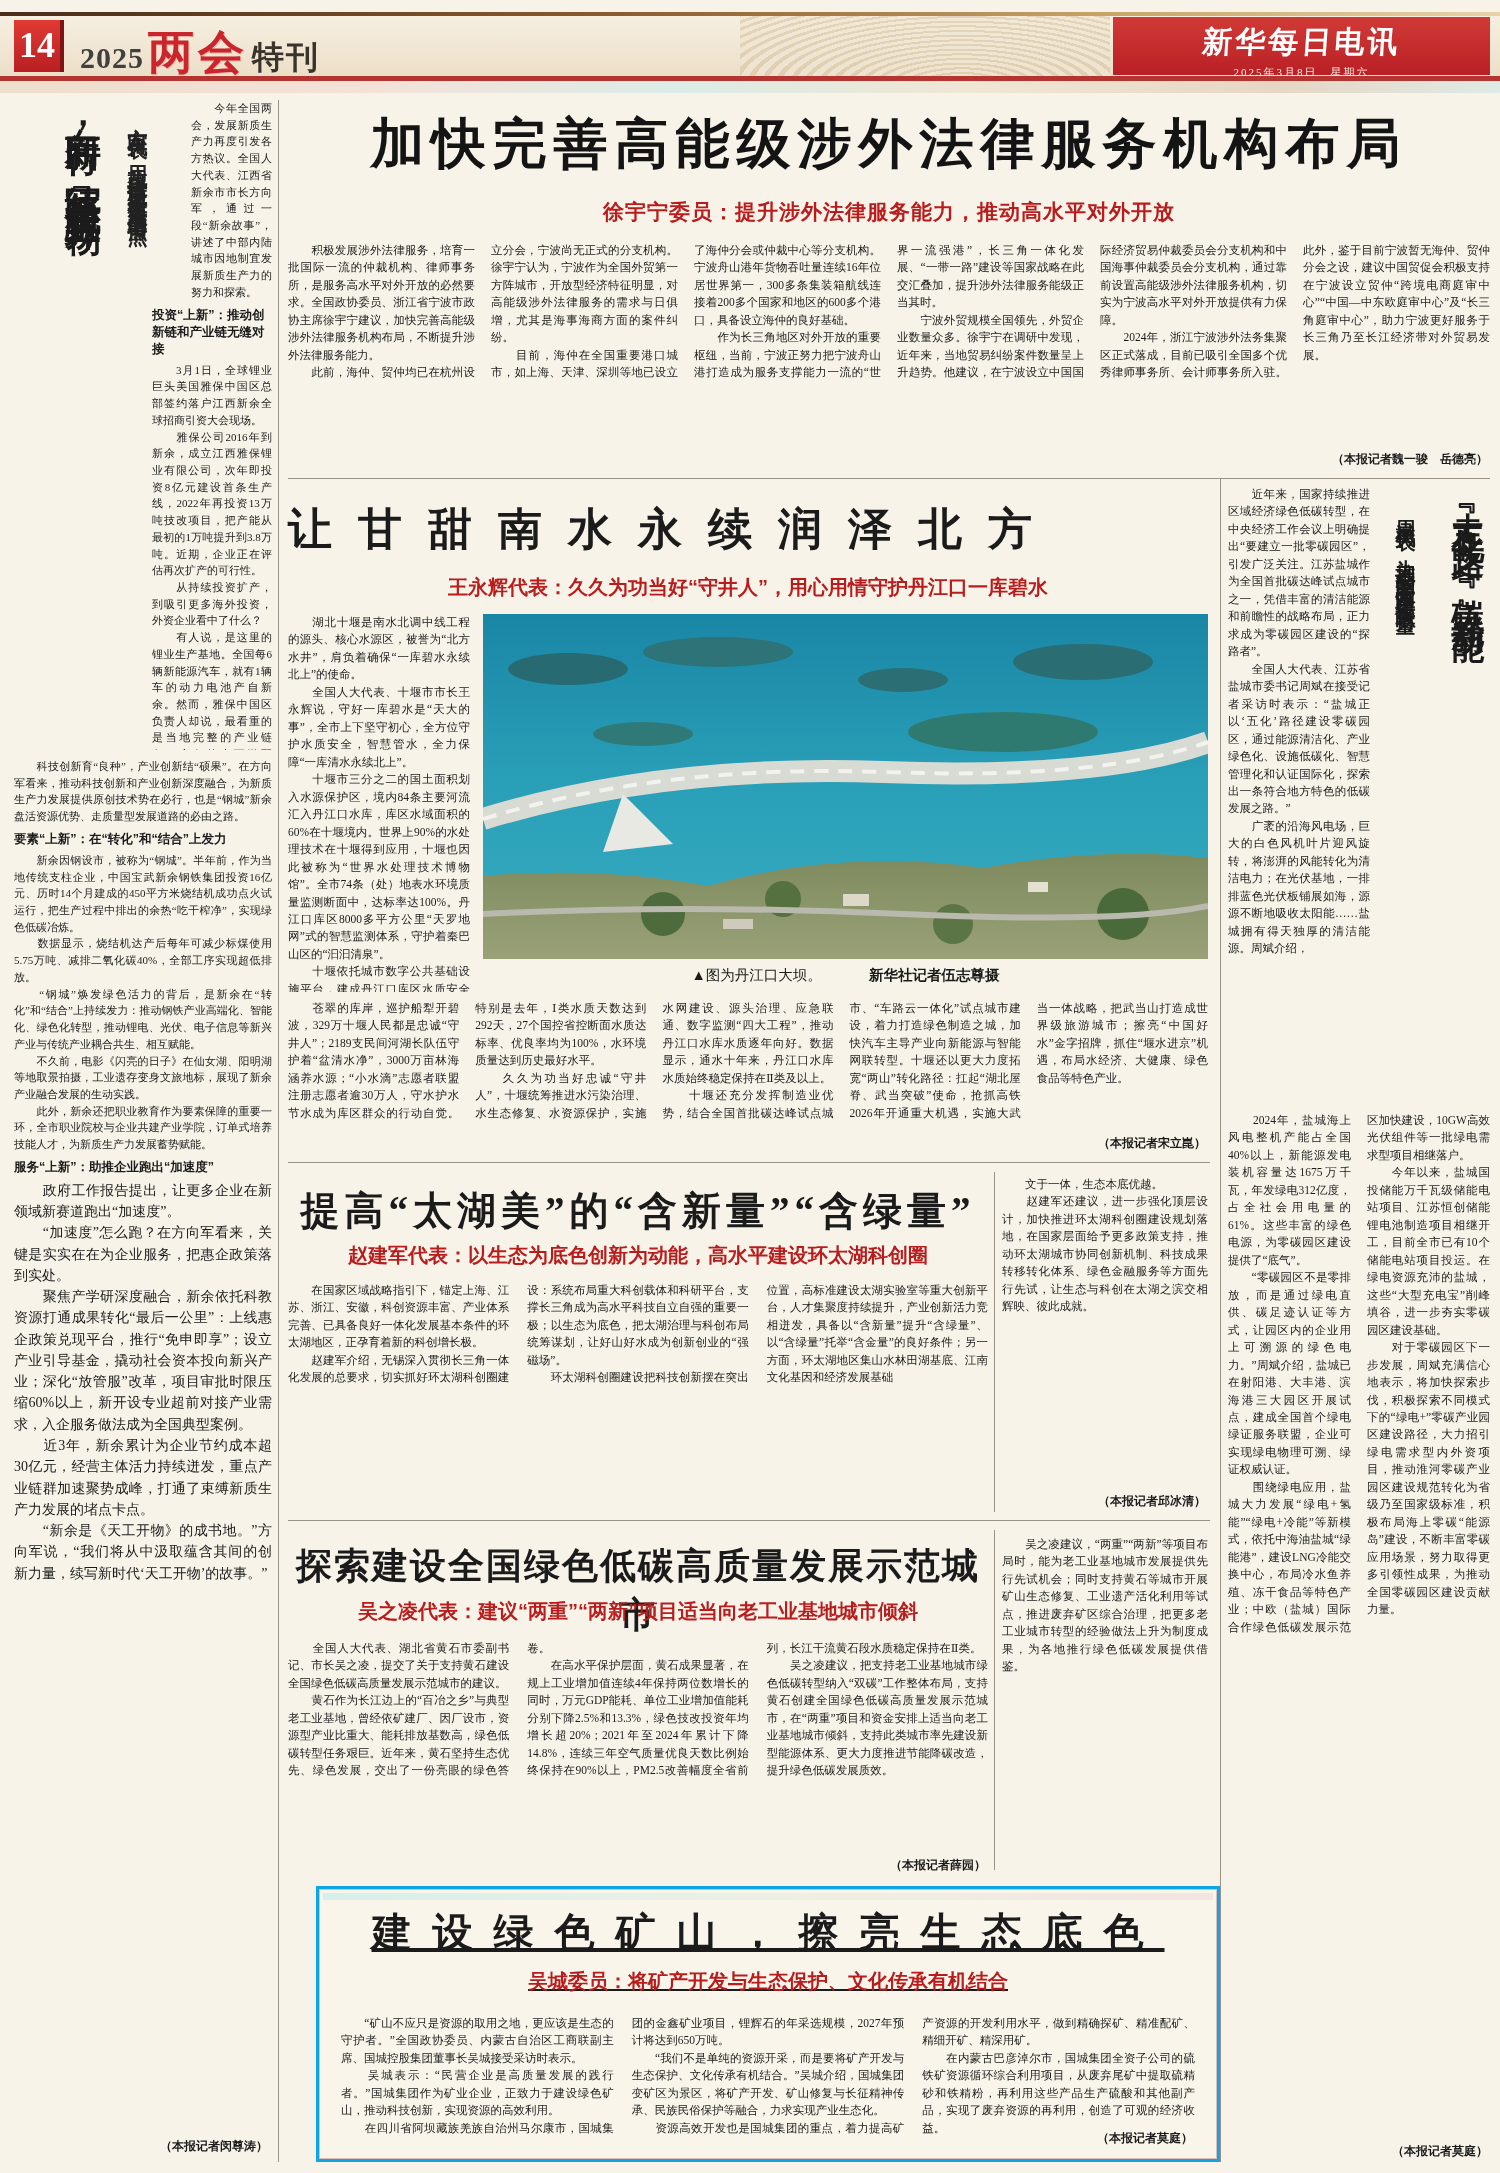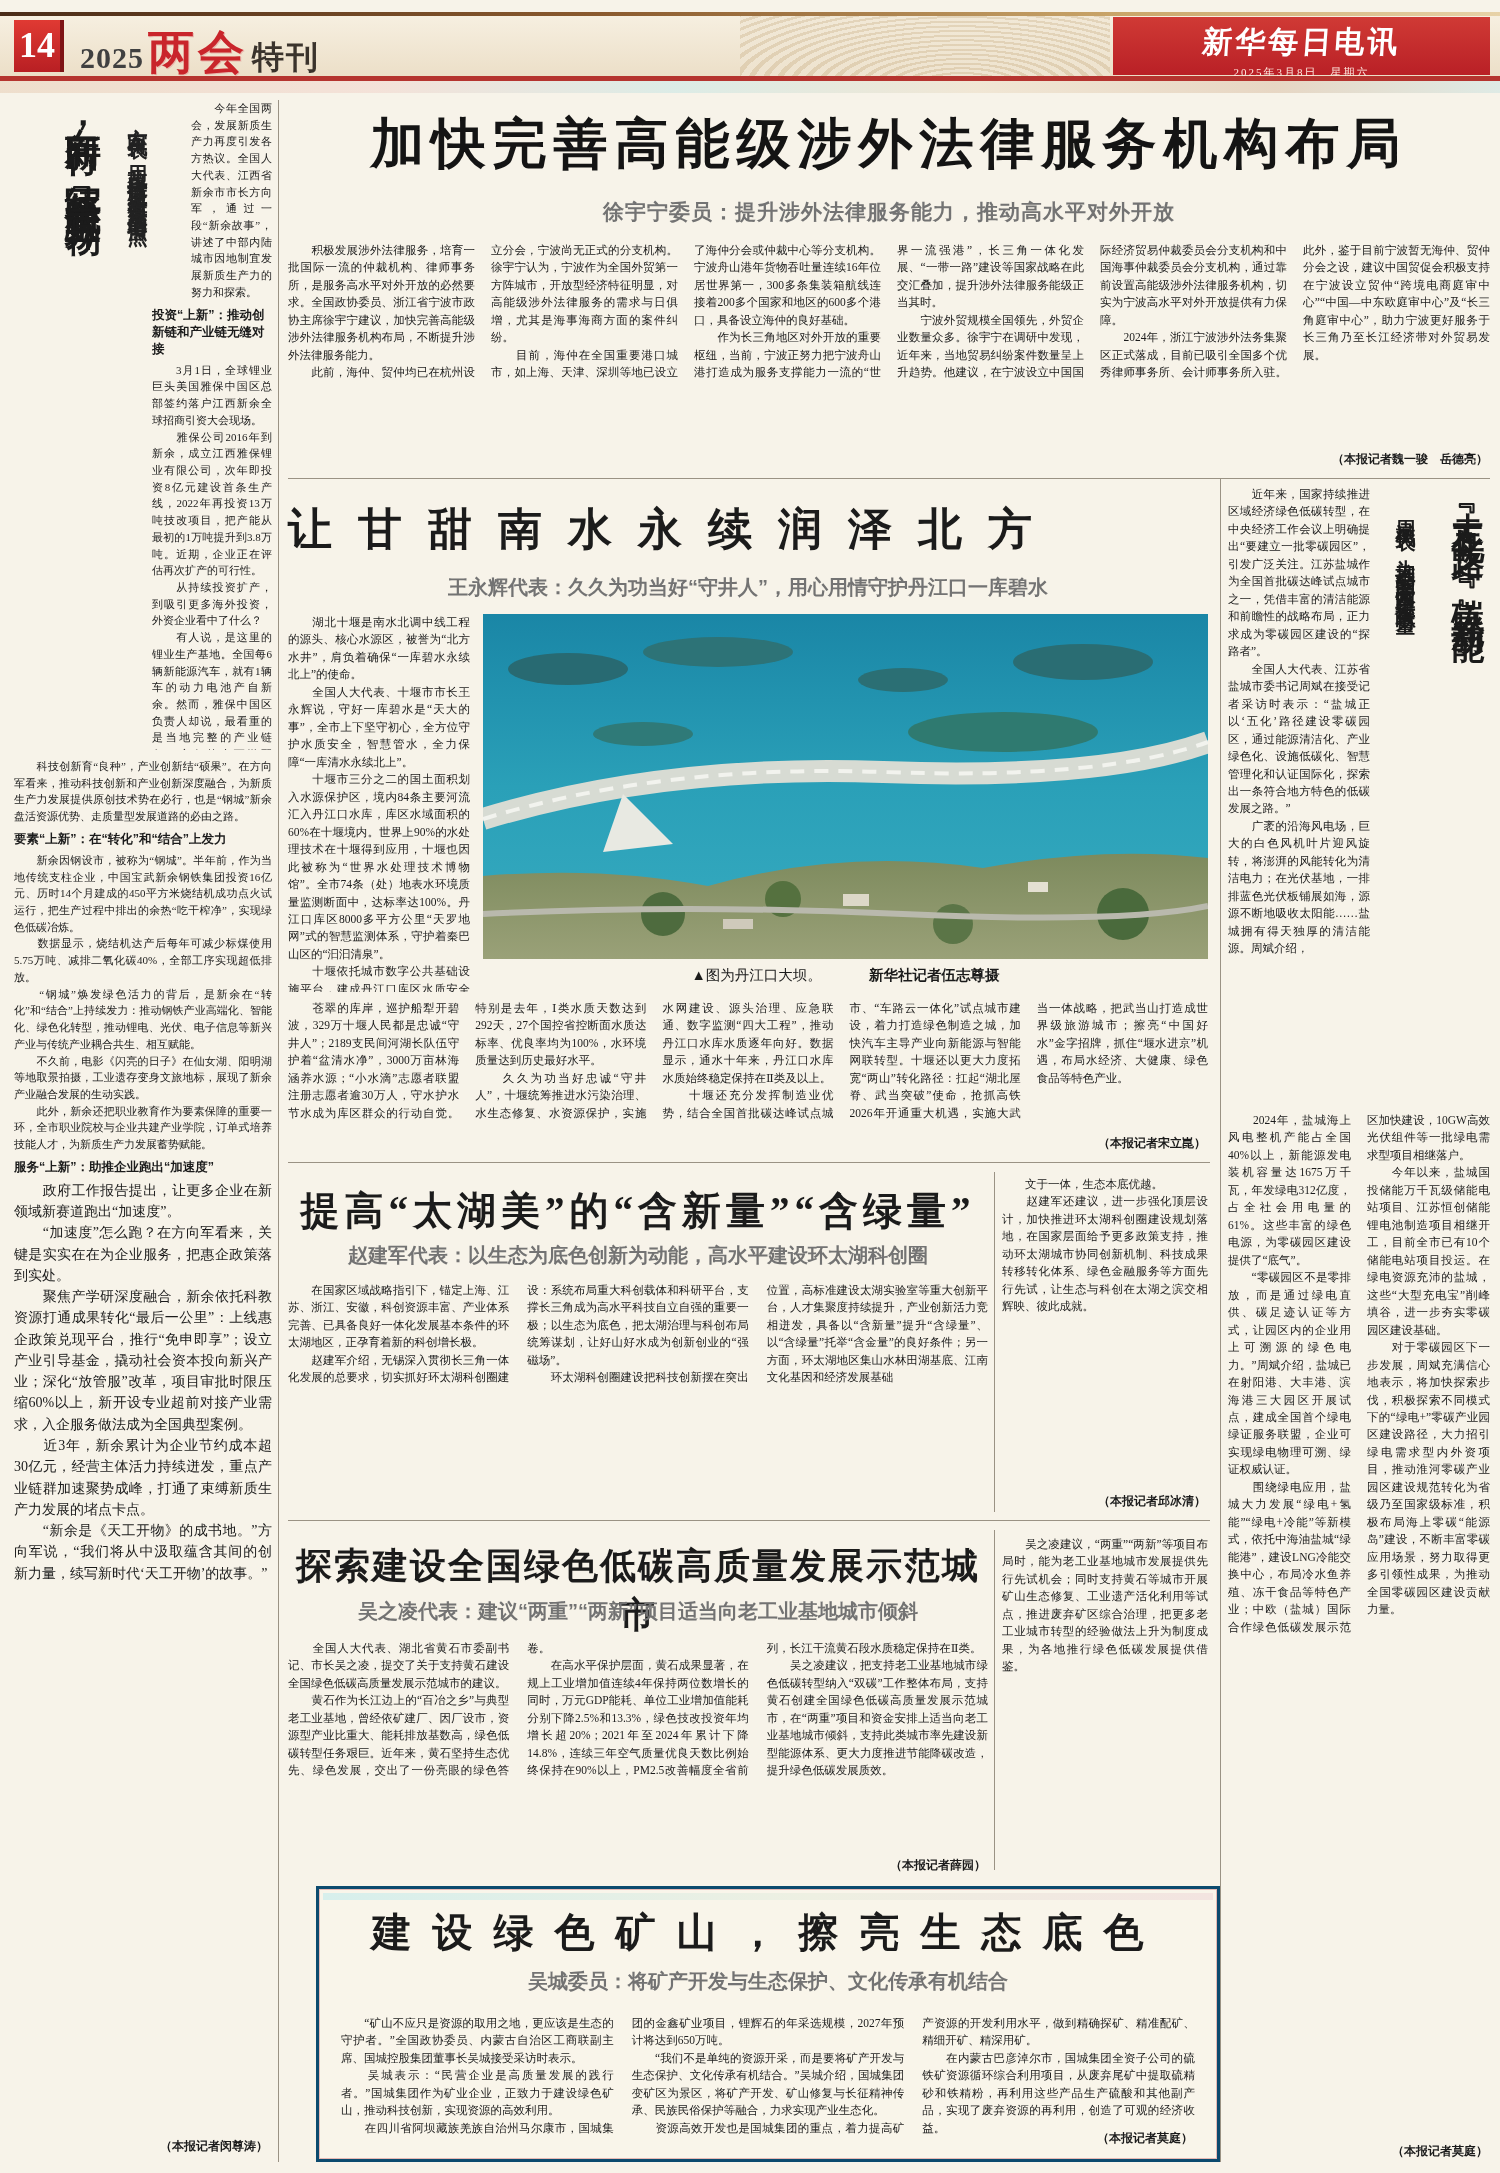--- a/index.html
+++ b/index.html
@@ -36,21 +36,21 @@
   .red-line{position:absolute;left:0;top:76px;width:1500px;height:5px;background:#b5342f;}
   .pastel-strip{position:absolute;left:0;top:81px;width:1500px;height:12px;opacity:.8;
     background:linear-gradient(90deg,#ecd9c5,#f3ddd4 25%,#d5eae6 45%,#efe3cf 65%,#e3cfba 85%,#d8e8e4);}
 
   
   .body-text{font-size:11.5px;line-height:1.52;text-align:justify;
     white-space:pre-line;overflow:hidden;}
   .byline-abs{position:absolute;right:2px;bottom:0;background:#f7f3e9;padding-left:8px;
     font-weight:bold;font-size:12px;}
   .subhead{font-family:"Liberation Sans","DejaVu Sans",sans-serif;font-weight:bold;
-    text-align:center;color:#737373;}
+    text-align:center;color:#b91c1c;}
   .sec-head{font-family:"Liberation Sans","DejaVu Sans",sans-serif;font-weight:bold;
     font-size:12.5px;margin:6px 0 4px 0;white-space:normal;}
   .vert{writing-mode:vertical-rl;text-orientation:upright;}
 
   
   .xy-headline{font-size:36px;font-weight:bold;letter-spacing:4px;line-height:1.1;}
   .xy-subhead{font-size:20px;font-weight:bold;letter-spacing:3px;
     font-family:"Liberation Sans","DejaVu Sans",sans-serif;color:#222;}
 
   
@@ -67,22 +67,22 @@
   .mid-subhead{font-size:20px;}
   .photo{position:absolute;overflow:hidden;background:#2496ae;}
   .caption{font-size:14.5px;text-align:center;}
   .caption b{font-weight:bold;}
 
   
   .th-headline{font-size:39px;font-weight:bold;letter-spacing:5px;text-align:center;}
   .ts-headline{font-size:36px;font-weight:bold;letter-spacing:2px;text-align:center;}
 
   
-  .redbox{position:absolute;border:3px solid #0c4a6e;background:#f9f5ea;
-    box-shadow:inset 0 0 0 1px #e7b9b4;}
+  .redbox{position:absolute;border:3px solid #0ea5e9;background:#f9f5ea;
+    box-shadow:inset 0 0 0 1px #e7b9b4;text-decoration:underline;}
   .rb-teal{position:absolute;left:4px;right:4px;top:4px;height:7px;
     background:linear-gradient(90deg,#d7efec,#eef0e2 55%,#f3e4e0);}
   .rb-headline{font-size:40px;font-weight:bold;letter-spacing:21px;text-align:center;}
 
   
   .wh-headline{font-size:33px;font-weight:bold;letter-spacing:6px;}
   .wh-subhead{font-size:20px;font-weight:bold;letter-spacing:4px;
     font-family:"Liberation Sans","DejaVu Sans",sans-serif;}
 </style>
 </head>

